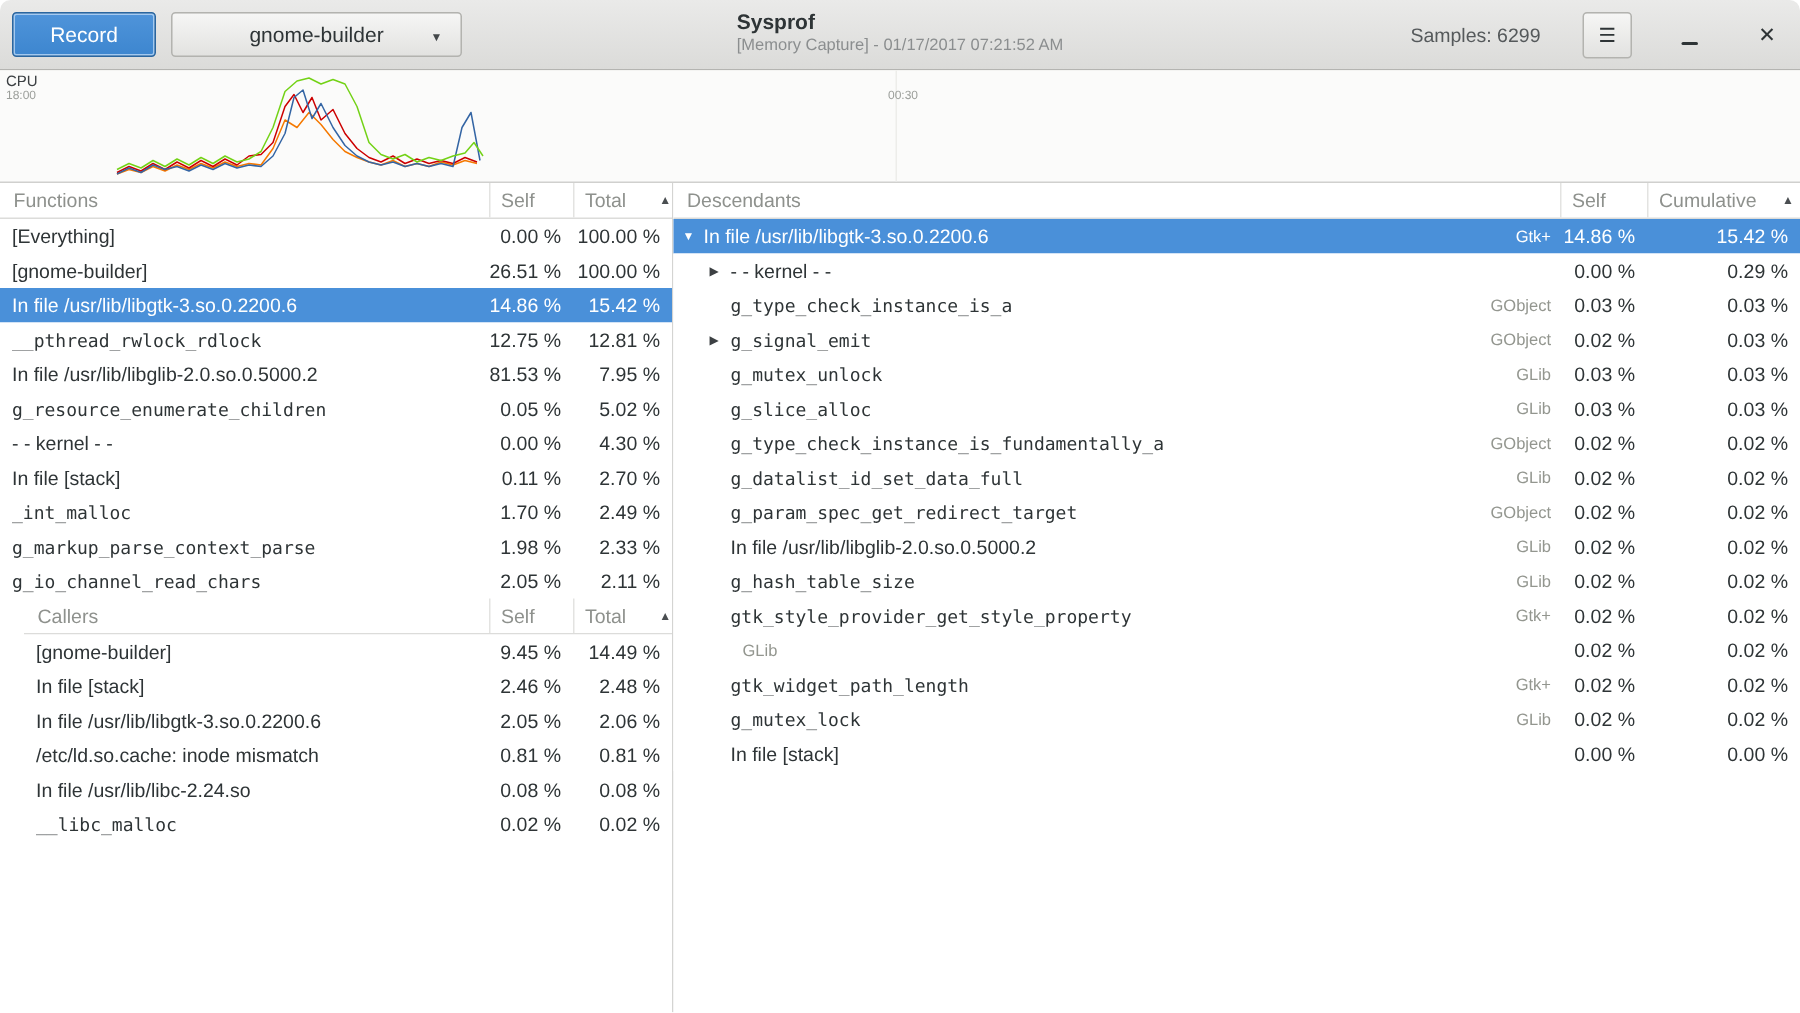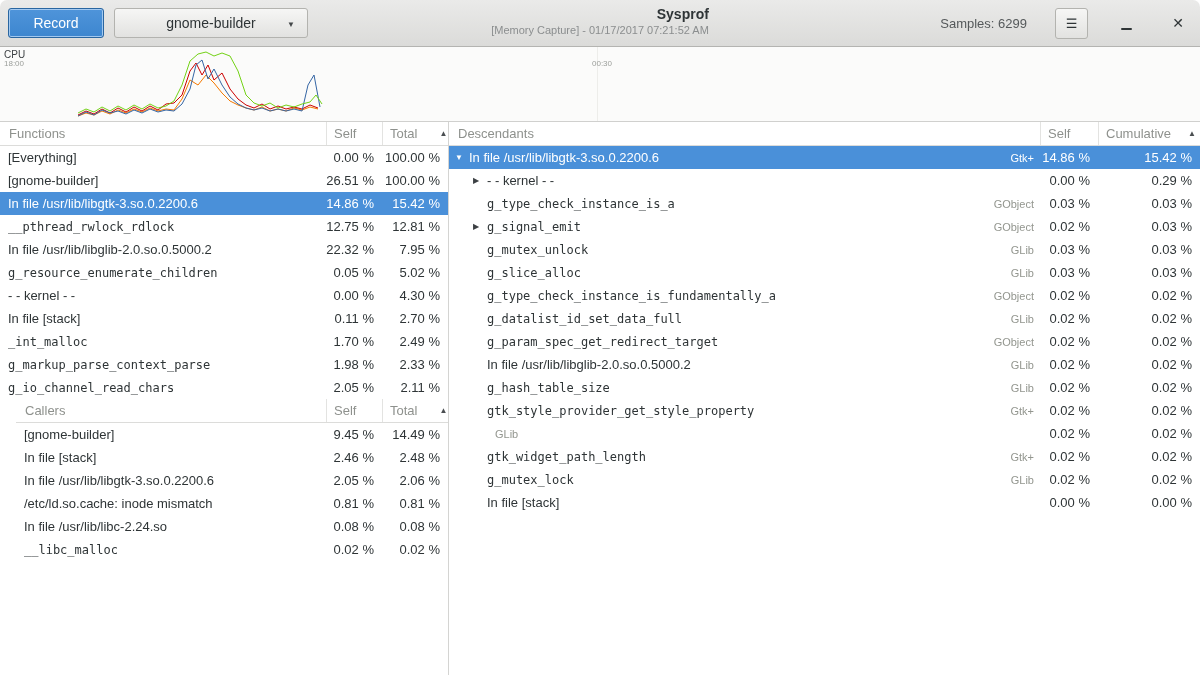--- a/index.html
+++ b/index.html
@@ -10,21 +10,21 @@
   .titlebar{height:46px;flex:0 0 46px;background:linear-gradient(#eaeae9,#dbdbd9);
     border-bottom:1px solid #b4b4b1;display:flex;align-items:center;padding:0 8px;gap:10px;
     position:relative;border-radius:7px 7px 0 0;}
   .record-btn{height:30px;min-width:96px;background:linear-gradient(#4f94da,#3d86cf);
     border:1px solid #2a66a0;border-radius:3px;color:#fff;font-size:14px;
     box-shadow:inset 0 0 0 1px rgba(180,212,245,.85);font-family:inherit;cursor:pointer;}
   .process-btn{height:30px;width:194px;background:linear-gradient(#f6f6f5,#e2e2e0);
     border:1px solid #b3b3af;border-radius:3px;color:#2e3436;font-size:14px;font-family:inherit;
     display:flex;align-items:center;justify-content:center;position:relative;cursor:pointer;}
   .process-btn .caret{position:absolute;right:12px;top:11px;font-size:8px;color:#44484a;}
-  .title-block{position:absolute;left:50%;top:6px;transform:translateX(-50%);text-align:right;pointer-events:none;}
+  .title-block{position:absolute;left:50%;top:6px;transform:translateX(-50%);text-align:left;pointer-events:none;}
   .title{font-size:14px;font-weight:bold;color:#2e3436;line-height:17px;}
   .subtitle{font-size:11px;color:#8b8e8f;line-height:13px;margin-top:1px;}
   .tb-right{margin-left:auto;display:flex;align-items:center;gap:24px;}
   .samples{font-size:13px;color:#55595b;margin-right:4px;}
   .menu-btn{width:33px;height:31px;background:linear-gradient(#f6f6f5,#e2e2e0);
     border:1px solid #b3b3af;border-radius:3px;display:flex;align-items:center;justify-content:center;cursor:pointer;}
   .hamburger{font-size:13px;color:#2e3436;line-height:1;}
   .win-btn{width:28px;height:30px;background:transparent;border:none;display:flex;
     align-items:center;justify-content:center;cursor:pointer;padding:0;}
   .min-bar{display:block;width:11px;height:2px;background:#2e3436;margin-top:12px;border-radius:1px;}
@@ -155,21 +155,21 @@
               <div class="name">
                 <span class="label mono">__pthread_rwlock_rdlock</span>
               </div>
               <div class="num c-self">12.75 %</div>
               <div class="num c-total">12.81 %</div>
             </div>
             <div class="row">
               <div class="name">
                 <span class="label">In file /usr/lib/libglib-2.0.so.0.5000.2</span>
               </div>
-              <div class="num c-self">22.32 %</div>
+              <div class="num c-self">81.53 %</div>
               <div class="num c-total">7.95 %</div>
             </div>
             <div class="row">
               <div class="name">
                 <span class="label mono">g_resource_enumerate_children</span>
               </div>
               <div class="num c-self">0.05 %</div>
               <div class="num c-total">5.02 %</div>
             </div>
             <div class="row">

